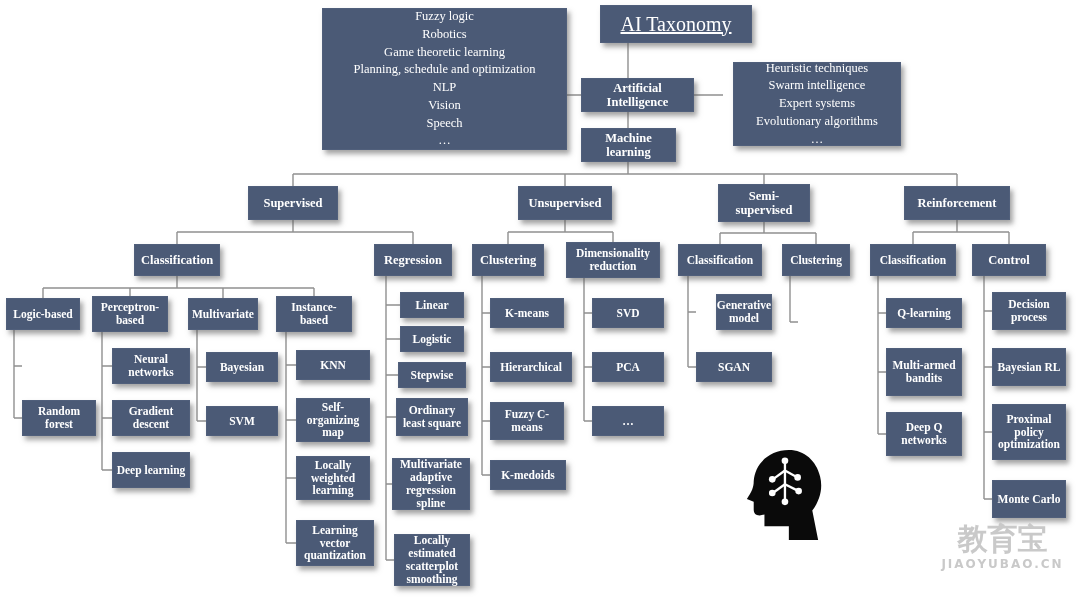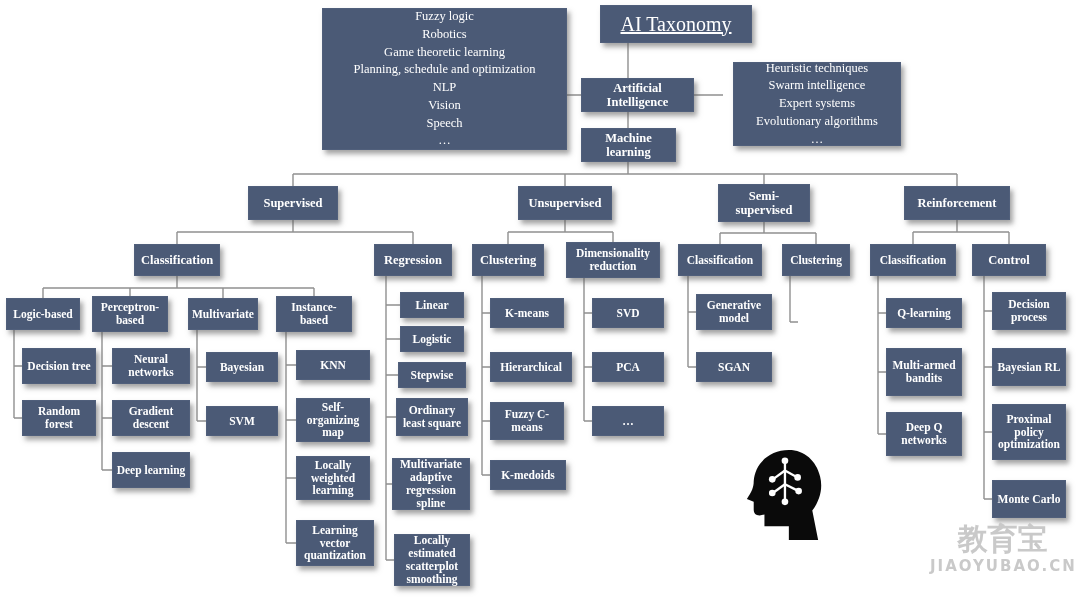--- a/index.html
+++ b/index.html
@@ -22,21 +22,21 @@
     font-size:12.5px; line-height:1.42; font-weight:normal;
     border:1px solid #62719033; box-shadow:3px 4px 5px rgba(90,90,90,.55);
   }
   .titlebox {
     position:absolute; background:#4b5a76; color:#fff;
     display:flex; align-items:center; justify-content:center;
     font-size:20px; border:1px solid #62719033; box-shadow:3px 4px 5px rgba(90,90,90,.55);
   }
   .wm { position:absolute; left:930px; top:522px; width:145px; color:#c9c9c9; text-align:center; font-family:"DejaVu Sans", sans-serif; }
   .wm .cjk { font-size:30px; font-weight:bold; line-height:1.15; }
-  .wm .dom { font-size:15px; font-weight:bold; letter-spacing:2px; }
+  .wm .dom { font-size:12px; font-weight:bold; letter-spacing:2px; }
   .headicon { position:absolute; left:742px; top:448px; }
 </style>
 </head>
 <body>
 
 <div id="stage">
 
   <svg id="wires" viewBox="0 0 1080 602">
     <path fill="none" stroke="#909090" stroke-width="1.4" d="
       M628 42V78 M567 95H581 M676 95H723 M628 112V128
@@ -95,21 +95,20 @@
   <div class="node" style="left:678px;top:244px;width:84px;height:32px;">Classification</div>
   <div class="node" style="left:782px;top:244px;width:68px;height:32px;">Clustering</div>
   <div class="node" style="left:870px;top:244px;width:86px;height:32px;">Classification</div>
   <div class="node lv" style="left:972px;top:244px;width:74px;height:32px;">Control</div>
 
   <div class="node" style="left:6px;top:298px;width:74px;height:32px;">Logic-based</div>
   <div class="node" style="left:92px;top:296px;width:76px;height:36px;">Perceptron-based</div>
   <div class="node" style="left:188px;top:298px;width:70px;height:32px;">Multivariate</div>
   <div class="node" style="left:276px;top:296px;width:76px;height:36px;">Instance-based</div>
 
-  <div class="node" style="left:22px;top:348px;width:74px;height:36px;">Decision tree</div>
   <div class="node" style="left:22px;top:400px;width:74px;height:36px;">Random forest</div>
 
   <div class="node" style="left:112px;top:348px;width:78px;height:36px;">Neural networks</div>
   <div class="node" style="left:112px;top:400px;width:78px;height:36px;">Gradient descent</div>
   <div class="node" style="left:112px;top:452px;width:78px;height:36px;">Deep learning</div>
 
   <div class="node" style="left:206px;top:352px;width:72px;height:30px;">Bayesian</div>
   <div class="node" style="left:206px;top:406px;width:72px;height:30px;">SVM</div>
 
   <div class="node" style="left:296px;top:350px;width:74px;height:30px;">KNN</div>
@@ -126,21 +125,21 @@
 
   <div class="node" style="left:490px;top:298px;width:74px;height:30px;">K-means</div>
   <div class="node" style="left:490px;top:352px;width:82px;height:30px;">Hierarchical</div>
   <div class="node" style="left:490px;top:402px;width:74px;height:38px;">Fuzzy C-means</div>
   <div class="node" style="left:490px;top:460px;width:76px;height:30px;">K-medoids</div>
 
   <div class="node" style="left:592px;top:298px;width:72px;height:30px;">SVD</div>
   <div class="node" style="left:592px;top:352px;width:72px;height:30px;">PCA</div>
   <div class="node" style="left:592px;top:406px;width:72px;height:30px;">…</div>
 
-  <div class="node" style="left:696px;top:294px;width:76px;height:36px;">Generative model</div>
+  <div class="node" style="left:716px;top:294px;width:56px;height:36px;">Generative model</div>
   <div class="node" style="left:696px;top:352px;width:76px;height:30px;">SGAN</div>
 
   <div class="node" style="left:886px;top:298px;width:76px;height:30px;">Q-learning</div>
   <div class="node" style="left:886px;top:348px;width:76px;height:48px;">Multi-armed bandits</div>
   <div class="node" style="left:886px;top:412px;width:76px;height:44px;">Deep Q networks</div>
 
   <div class="node" style="left:992px;top:292px;width:74px;height:38px;">Decision process</div>
   <div class="node" style="left:992px;top:348px;width:74px;height:38px;">Bayesian RL</div>
   <div class="node" style="left:992px;top:404px;width:74px;height:56px;">Proximal policy optimization</div>
   <div class="node" style="left:992px;top:480px;width:74px;height:38px;">Monte Carlo</div>

